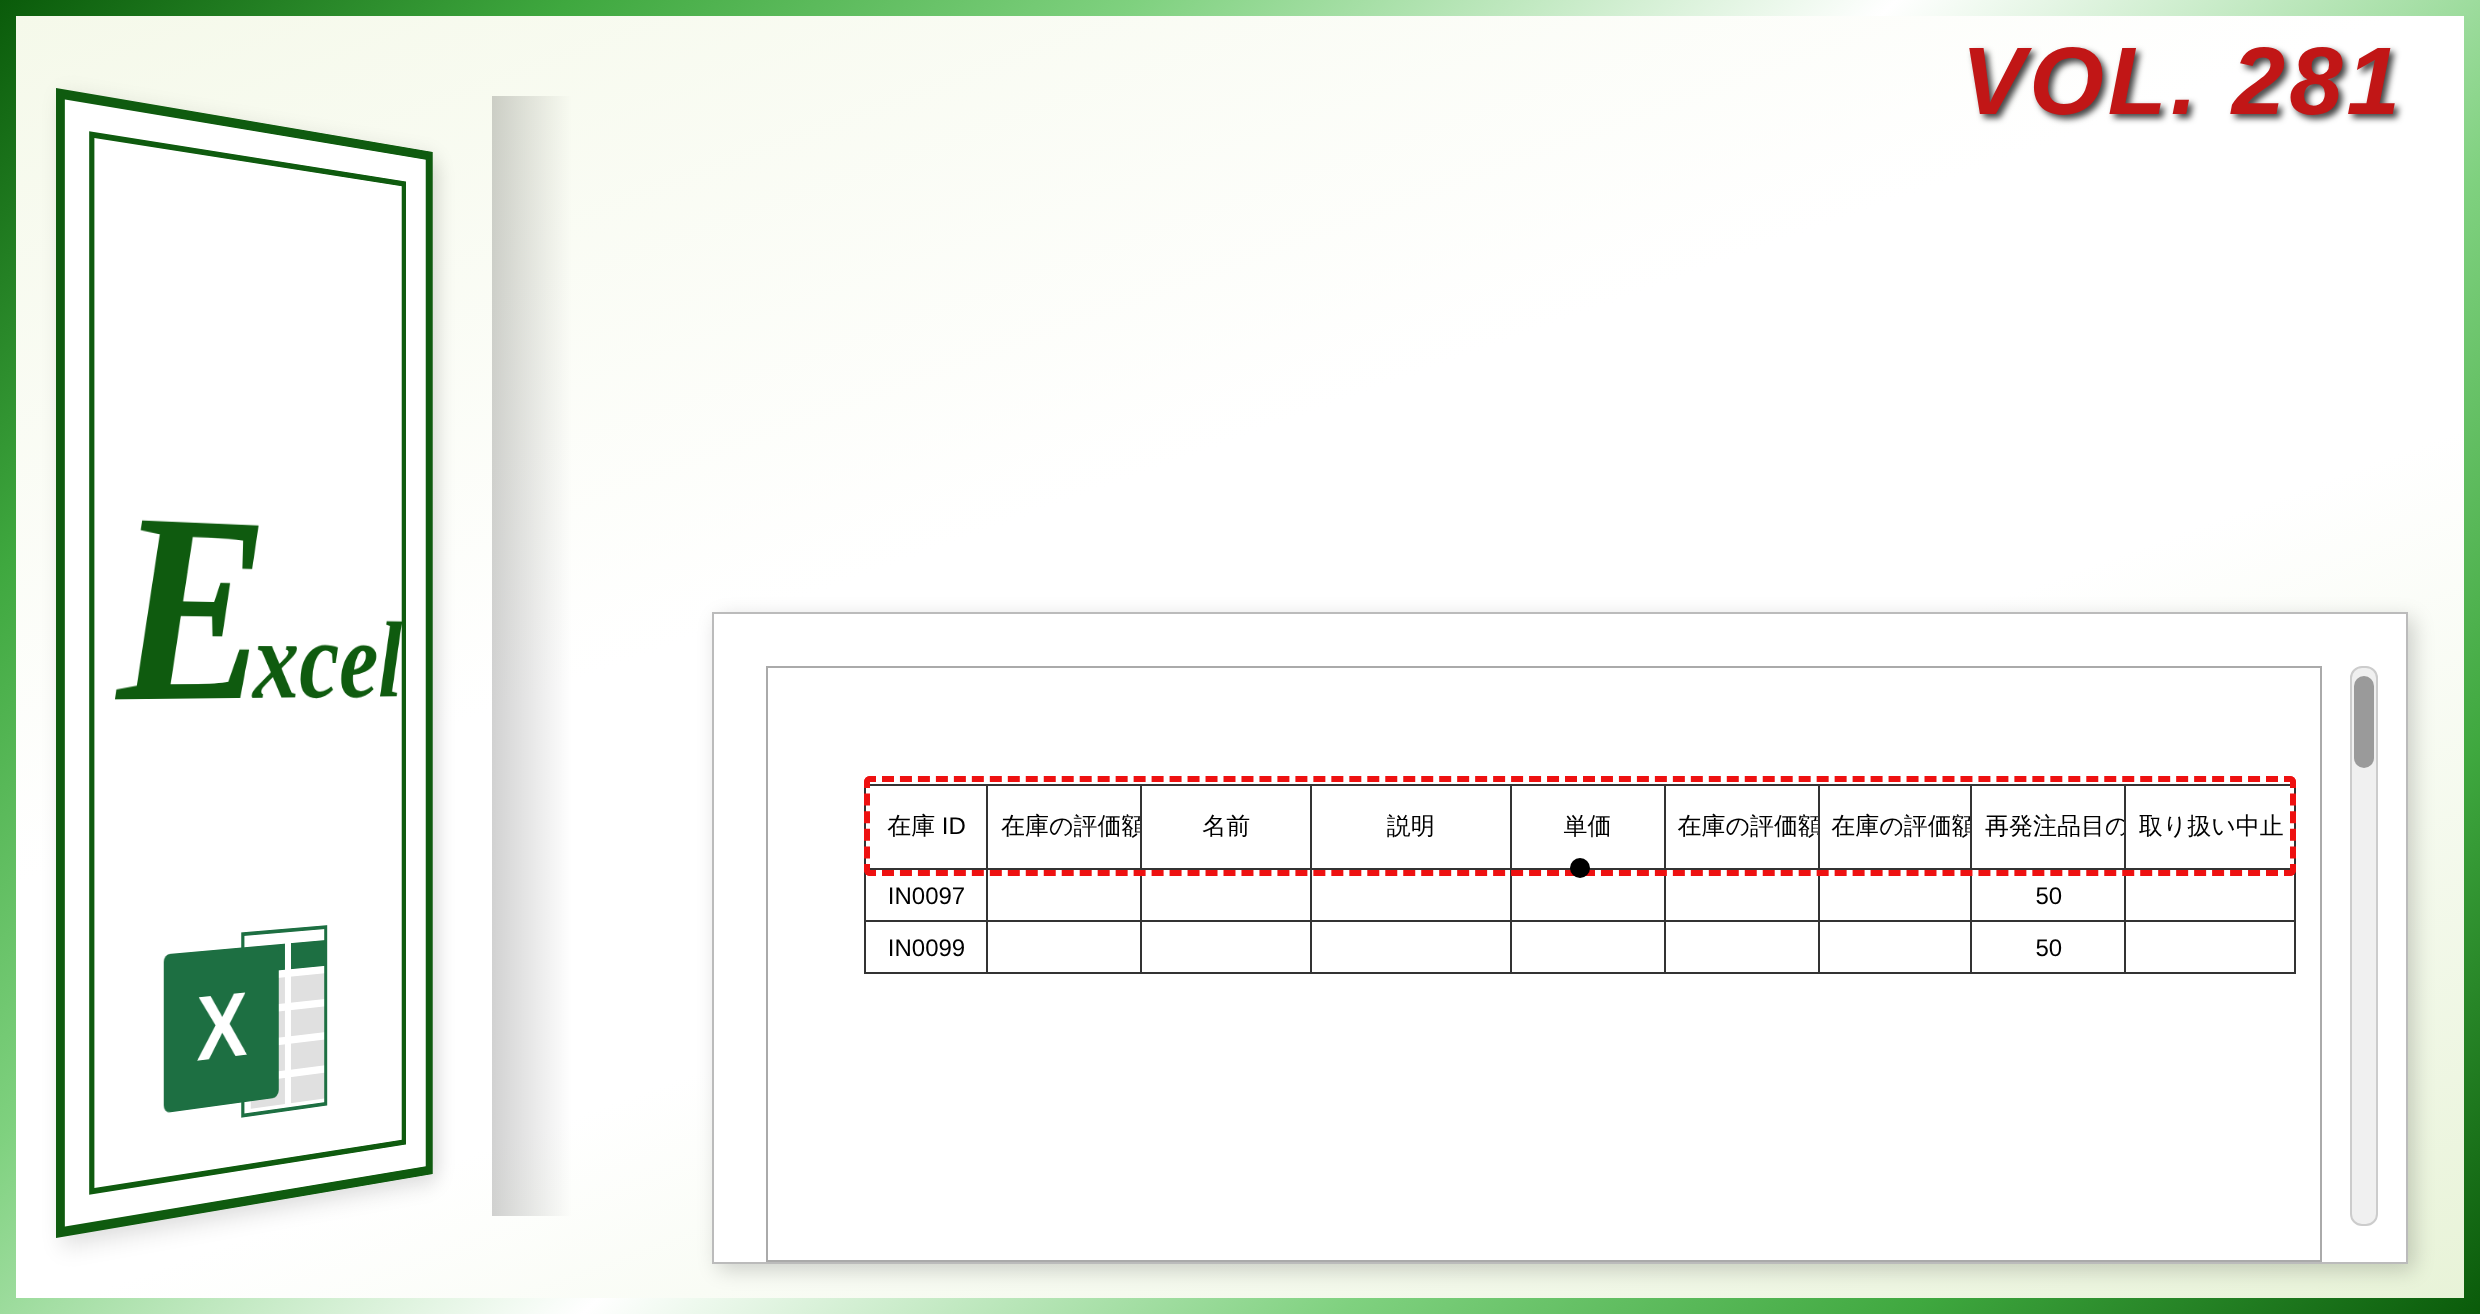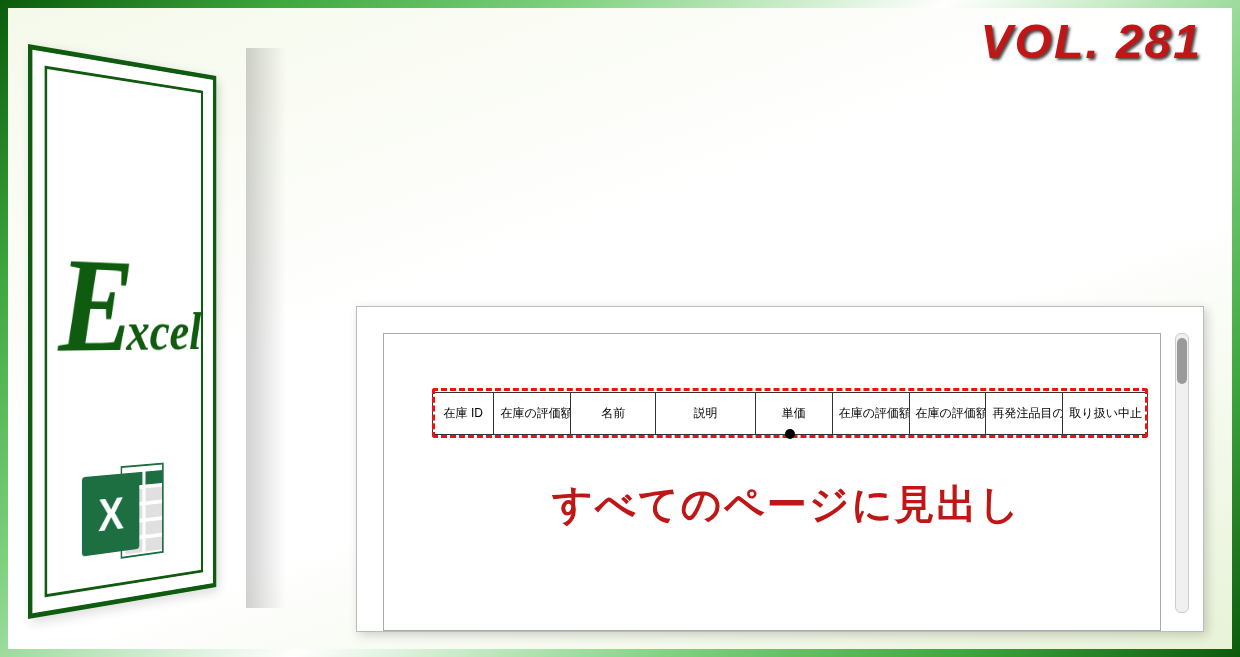--- a/index.html
+++ b/index.html
@@ -283,24 +283,45 @@
                 <th>名前</th>
                 <th>説明</th>
                 <th>単価</th>
                 <th>在庫の評価額</th>
                 <th>在庫の評価額</th>
                 <th>再発注品目の数量</th>
                 <th>取り扱い中止？</th>
               </tr>
             </thead>
             <tbody>
+              <tr>
+                <td>IN0097</td>
+                <td></td>
+                <td></td>
+                <td></td>
+                <td></td>
+                <td></td>
+                <td></td>
+                <td>50</td>
+                <td></td>
+              </tr>
+              <tr>
+                <td>IN0099</td>
+                <td></td>
+                <td></td>
+                <td></td>
+                <td></td>
+                <td></td>
+                <td></td>
+                <td>50</td>
+                <td></td>
+              </tr>
             </tbody>
           </table>
         </div>
-        <div class="overlay-text">すべてのページに見出し</div>
       </div>
       <div class="scrollbar">
         <div class="scroll-thumb"></div>
       </div>
     </div>
 
     <div class="wall-shadow"></div>
     <div class="door-panel">
       <div class="door-inner"></div>
       <div class="excel-logo-text">

